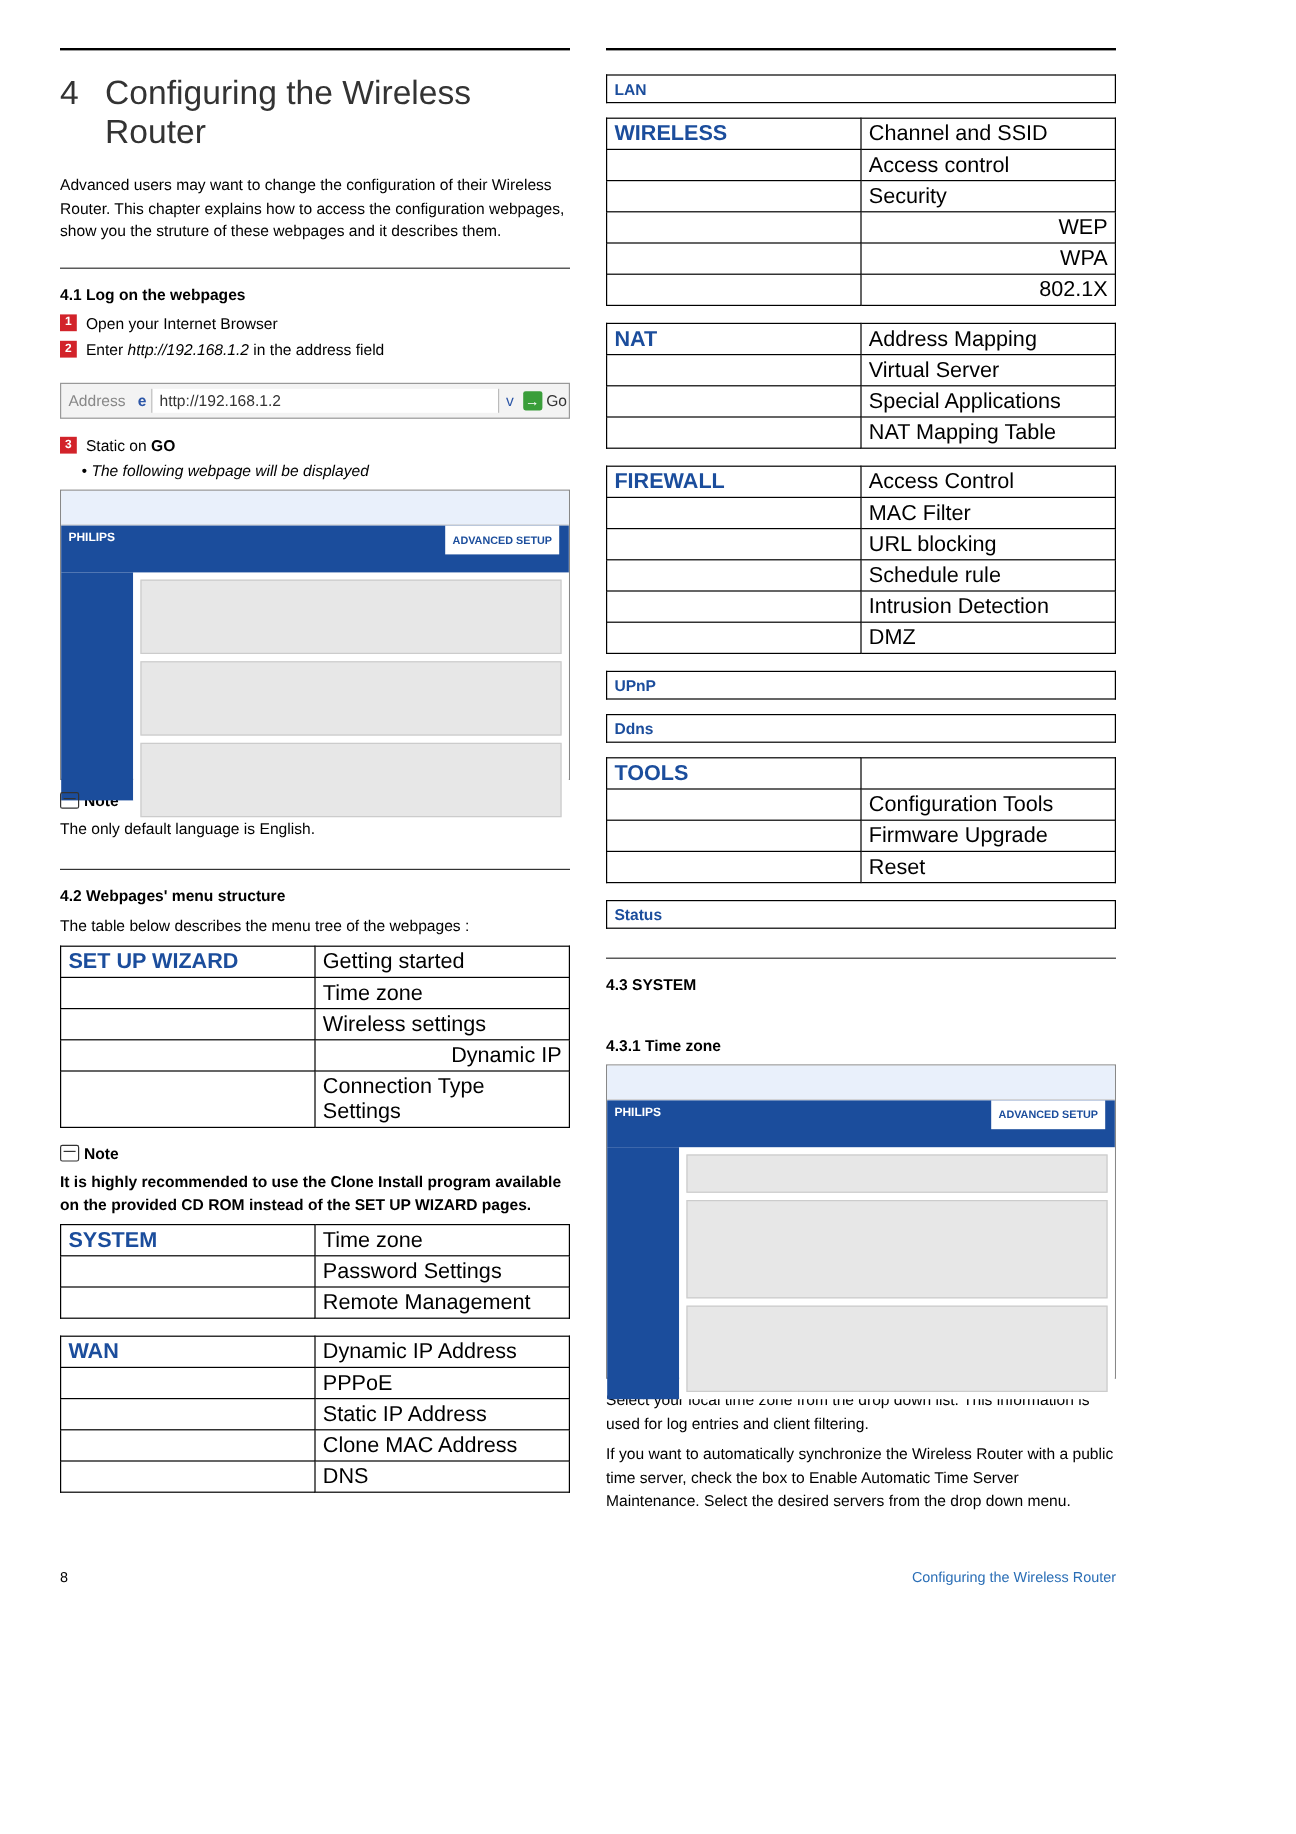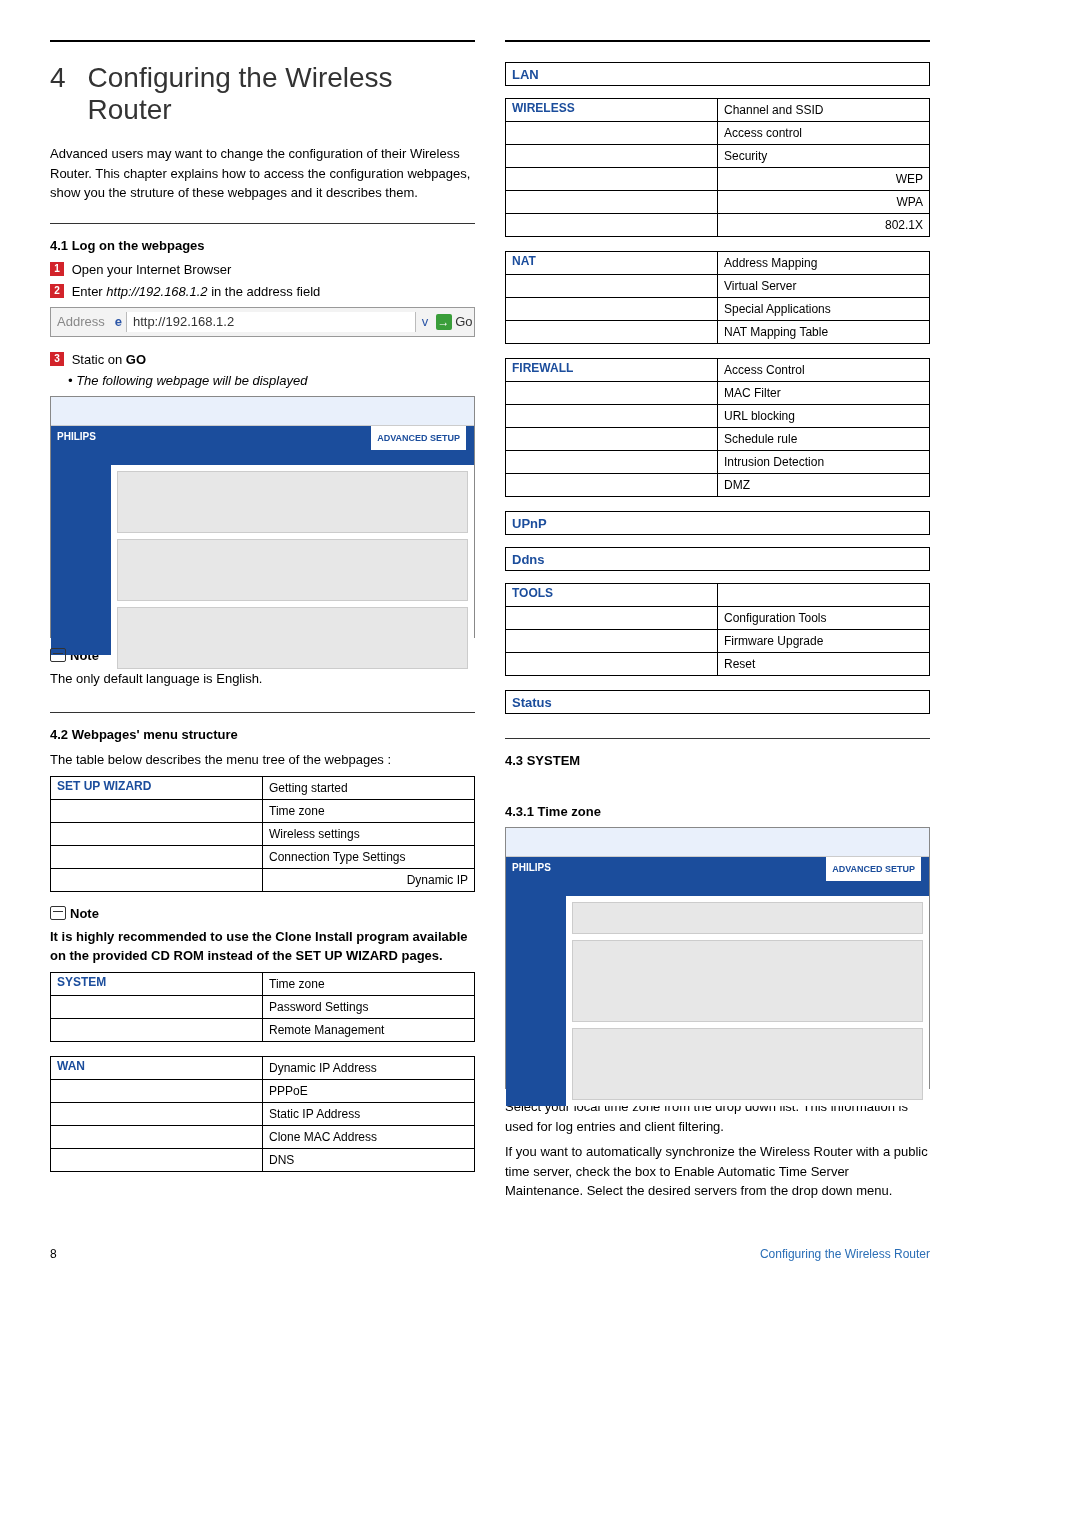--- a/index.html
+++ b/index.html
@@ -49,21 +49,21 @@
     margin-right: 4px;
   }
   .step-text { vertical-align: middle; }
   .sub-bullet { margin-left: 18px; font-style: italic; }
   .addrbar {
     display: flex;
     align-items: center;
     border: 1px solid #999;
     background: #f3f3f3;
     height: 28px;
-    margin: 8px 0 14px 0;
+    margin: 20px 0 14px 0;
     font-size: 13px;
   }
   .addrbar .label { padding: 0 6px; color: #888; }
   .addrbar .ie { padding: 0 4px; color: #2c56a7; font-weight: bold; }
   .addrbar .url { flex: 1; background: #fff; border-left: 1px solid #bbb; border-right: 1px solid #bbb; padding: 0 6px; height: 20px; line-height: 20px; color: #333; }
   .addrbar .dd { width: 18px; text-align: center; color: #2c56a7; }
   .addrbar .go { width: 40px; text-align: center; color: #333; }
   .go-arrow { display:inline-block; width:16px; height:16px; background:#3a9e3a; color:#fff; line-height:16px; font-size:12px; border-radius:2px; }
   .screenshot {
     border: 1px solid #888;
@@ -91,21 +91,21 @@
      position:relative;
   }
   .note-icon::after {
      content:"";
      position:absolute; left:2px; right:2px; top:4px; border-top:1.5px solid #333;
   }
   .menu-table {
     border-collapse: collapse;
     width: 100%;
     margin: 6px 0 14px 0;
-    font-size: 12px;
+    font-size: 18px;
   }
   .menu-table td {
     border: 1px solid #000;
     padding: 2px 6px;
     height: 18px;
     vertical-align: middle;
   }
   .menu-table td:first-child {
     width: 50%;
     font-weight: bold;
@@ -210,25 +210,25 @@
         <tr>
               <td></td>
               <td>Time zone</td>
             </tr>
         <tr>
               <td></td>
               <td>Wireless settings</td>
             </tr>
         <tr>
               <td></td>
+              <td class="right-align">Dynamic IP</td>
+            </tr>
+        <tr>
+              <td></td>
               <td>Connection Type Settings</td>
-            </tr>
-        <tr>
-              <td></td>
-              <td class="right-align">Dynamic IP</td>
             </tr>
       </tbody>
         </table>
     </div>
 
     <div class="note-line">
       <span class="note-icon"></span>
       <span>Note</span>
     </div>
     <div class="para bold">It is highly recommended to use the Clone Install program available on the provided CD ROM instead of the SET UP WIZARD pages.</div>

